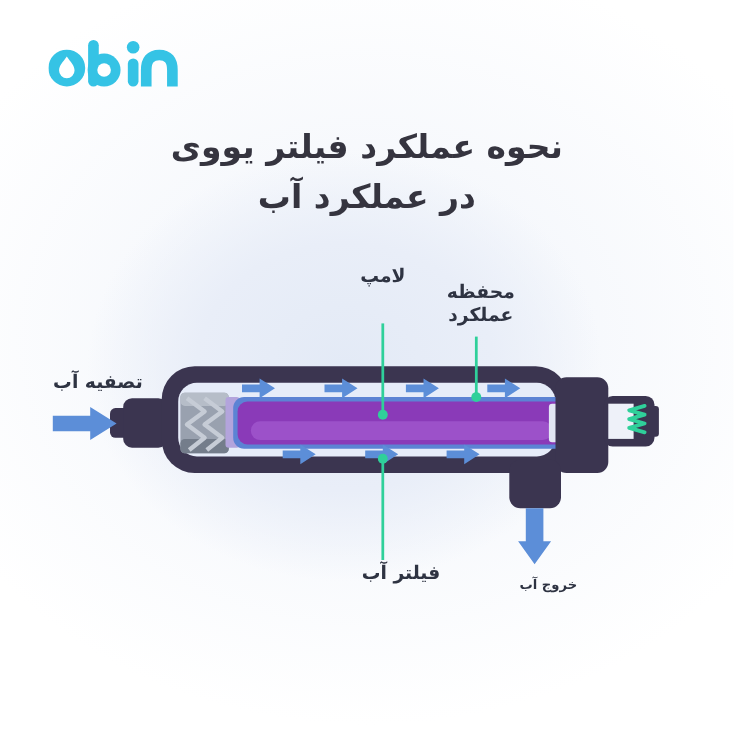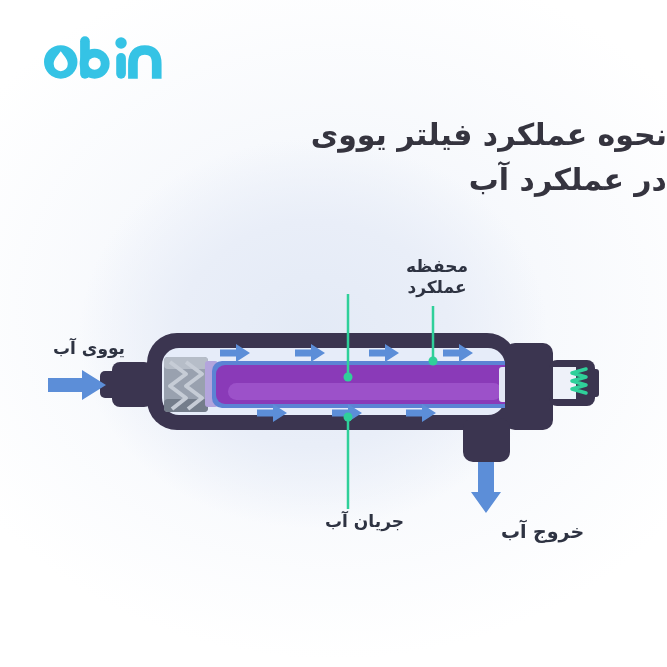--- a/index.html
+++ b/index.html
@@ -10,34 +10,34 @@
     overflow:hidden;
     font-family:"DejaVu Sans", sans-serif;
     background:
       radial-gradient(ellipse 300px 250px at 47% 50%, #e3eaf6 0%, #e9eef8 45%, rgba(255,255,255,0) 78%),
       radial-gradient(ellipse 520px 430px at 50% 46%, #eff3fa 0%, rgba(255,255,255,0) 82%),
       #ffffff;
   }
   .logo{position:absolute;left:44px;top:36px;width:118px;height:43px;}
   .title{
     position:absolute;left:0;right:0;top:112px;
-    direction:rtl;
+    text-align:center;direction:rtl;
     color:#35343f;font-weight:bold;font-size:30px;line-height:45px;
     letter-spacing:0;
   }
   .diagram-svg{position:absolute;left:0;top:0;width:667px;height:667px;}
   .lbl{
     position:absolute;direction:rtl;text-align:center;
     color:#2e3342;font-weight:bold;font-size:17px;line-height:21px;
   }
   .lbl-uv-lamp{left:300px;top:241px;width:96px;}
   .lbl-quartz{left:389px;top:256px;width:96px;text-align:center;}
   .lbl-inlet{left:40px;top:338px;width:98px;}
   .lbl-flow{left:312px;top:511px;width:105px;}
-  .lbl-outlet{left:480px;top:521px;width:125px;font-size:19px;line-height:20px;}
+  .lbl-outlet{left:436px;top:521px;width:125px;font-size:12px;line-height:20px;}
 </style>
 </head>
 <body>
 
 <div class="canvas">
 
   <svg class="logo" viewBox="0 0 134 48" role="img" aria-label="abin">
     <g fill="#35c3e5">
       <circle cx="19" cy="29" r="19"></circle>
       <rect x="41" y="0" width="11" height="48" rx="5.5"></rect>
@@ -110,24 +110,25 @@
       <line x1="348" y1="418" x2="348" y2="509"></line>
     </g>
     <g fill="#2fd09a">
       <circle cx="348" cy="377" r="4.5"></circle>
       <circle cx="433" cy="361" r="4.5"></circle>
       <circle cx="348" cy="417" r="4.5"></circle>
     </g>
   </svg>
 
   <div class="lbl lbl-uv-lamp">
+    <div>لامپ</div>
   </div>
   <div class="lbl lbl-quartz">
     <div>محفظه</div>
     <div>عملکرد</div>
   </div>
-  <div class="lbl lbl-inlet">یووی آب</div>
-  <div class="lbl lbl-flow">جریان آب</div>
+  <div class="lbl lbl-inlet">تصفیه آب</div>
+  <div class="lbl lbl-flow">فیلتر آب</div>
   <div class="lbl lbl-outlet">
     <div>خروج آب</div>
   </div>
 
 </div>
 
 </body></html>

